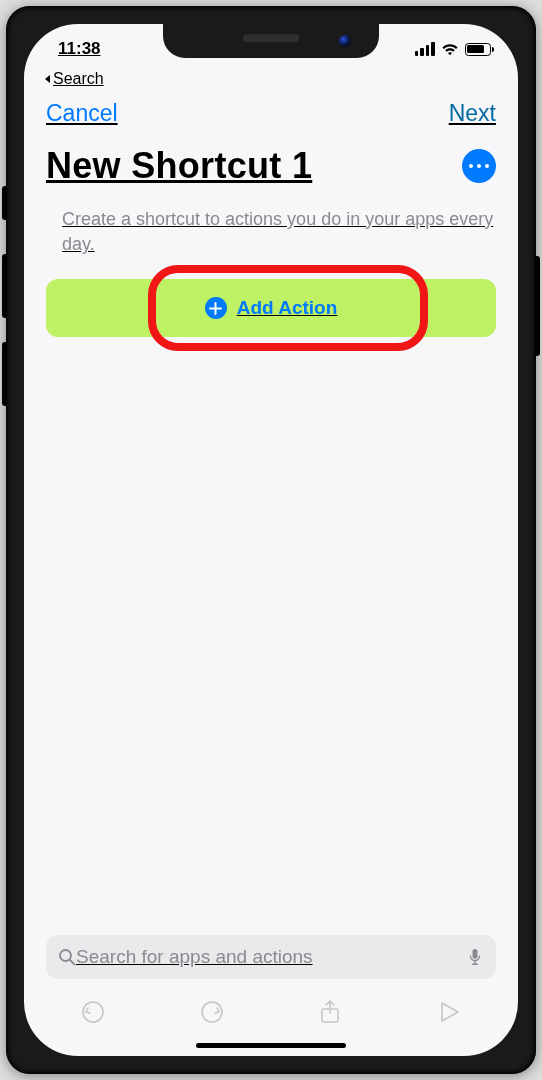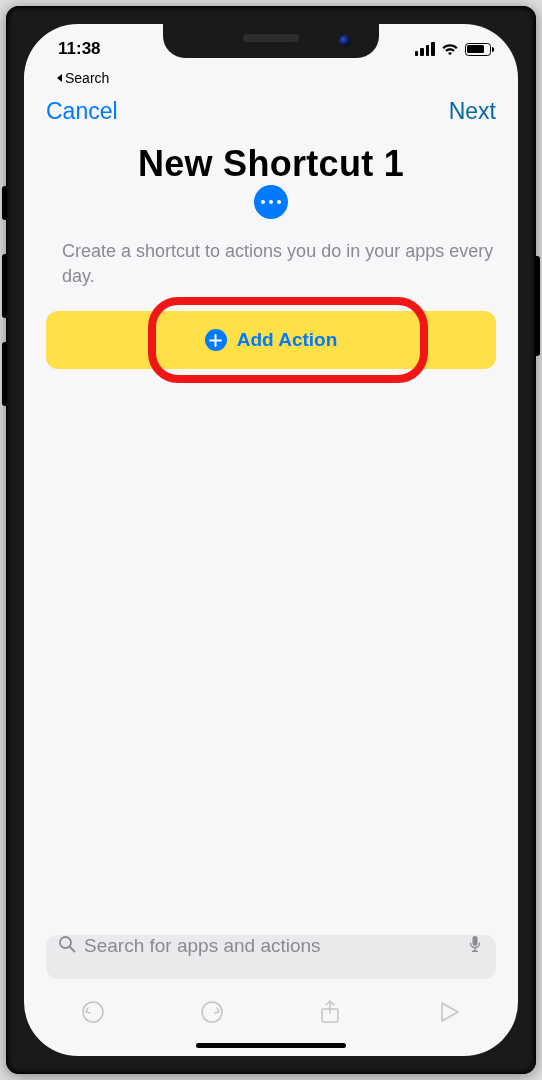--- a/index.html
+++ b/index.html
@@ -14,24 +14,25 @@
       width: 542px;
       height: 1080px;
       display: flex;
       align-items: center;
       justify-content: center;
     }
     .device-frame {
       width: 530px;
       height: 1068px;
       background: #1a1a1a;
-      border-radius: 13px;
+      border-radius: 24px;
       padding: 18px;
       box-shadow: inset 0 0 4px 2px #000, 0 2px 14px rgba(0,0,0,0.4);
       position: relative;
+      text-decoration: underline;
     }
     .device-buttons-left {
       position: absolute;
       left: -4px;
       top: 180px;
     }
     .side-btn {
       width: 5px;
       background: #000;
       border-radius: 3px 0 0 3px;
@@ -135,22 +136,22 @@
     }
     .battery-tip {
       width: 2px;
       height: 5px;
       background: #000;
       border-radius: 0 2px 2px 0;
       margin-left: 1.5px;
     }
     
     .back-crumb {
-      padding: 2px 0 0 32px;
-      font-size: 14px;
+      padding: 2px 0 0 20px;
+      font-size: 16px;
       color: #000;
       display: flex;
       align-items: center;
       gap: 2px;
     }
     .back-crumb svg { width: 7px; height: 8px; }
     
     .nav-bar {
       display: flex;
       justify-content: space-between;
@@ -159,21 +160,20 @@
       font-size: 23px;
     }
     .nav-cancel { color: #007aff; }
     .nav-next { color: #0369a1; }
     
     .title-row {
       display: flex;
       justify-content: space-between;
       align-items: center;
       padding: 10px 22px 6px;
-      flex-direction: column;
     }
     .title-text {
       font-size: 36px;
       font-weight: 700;
       color: #000;
       letter-spacing: 0.3px;
     }
     .more-btn {
       width: 34px;
       height: 34px;
@@ -194,21 +194,21 @@
       margin-left: 16px;
     }
     
     .add-action-wrap {
       margin: 10px 22px;
       position: relative;
     }
     .add-action-btn {
       width: 100%;
       height: 58px;
-      background: #fde047;
+      background: #bef264;
       border-radius: 12px;
       display: flex;
       align-items: center;
       justify-content: center;
       gap: 10px;
       color: #007aff;
       font-size: 19px;
       font-weight: 600;
     }
     .plus-circle {
@@ -233,23 +233,23 @@
       pointer-events: none;
     }
     .spacer { flex: 1; }
     
     .search-field {
       margin: 0 22px 0;
       height: 44px;
       background: #eaeaec;
       border-radius: 12px;
       display: flex;
-      align-items: flex-start;
+      align-items: center;
       padding: 0 12px;
-      gap: 8px;
+      gap: 0;
       color: #8a8a8f;
       font-size: 19px;
     }
     .search-field svg { width:18px; height:18px; fill:#8a8a8f; flex-shrink:0; }
     .search-text { flex: 1; }
     
     .toolbar {
       display: flex;
       justify-content: space-around;
       align-items: center;

